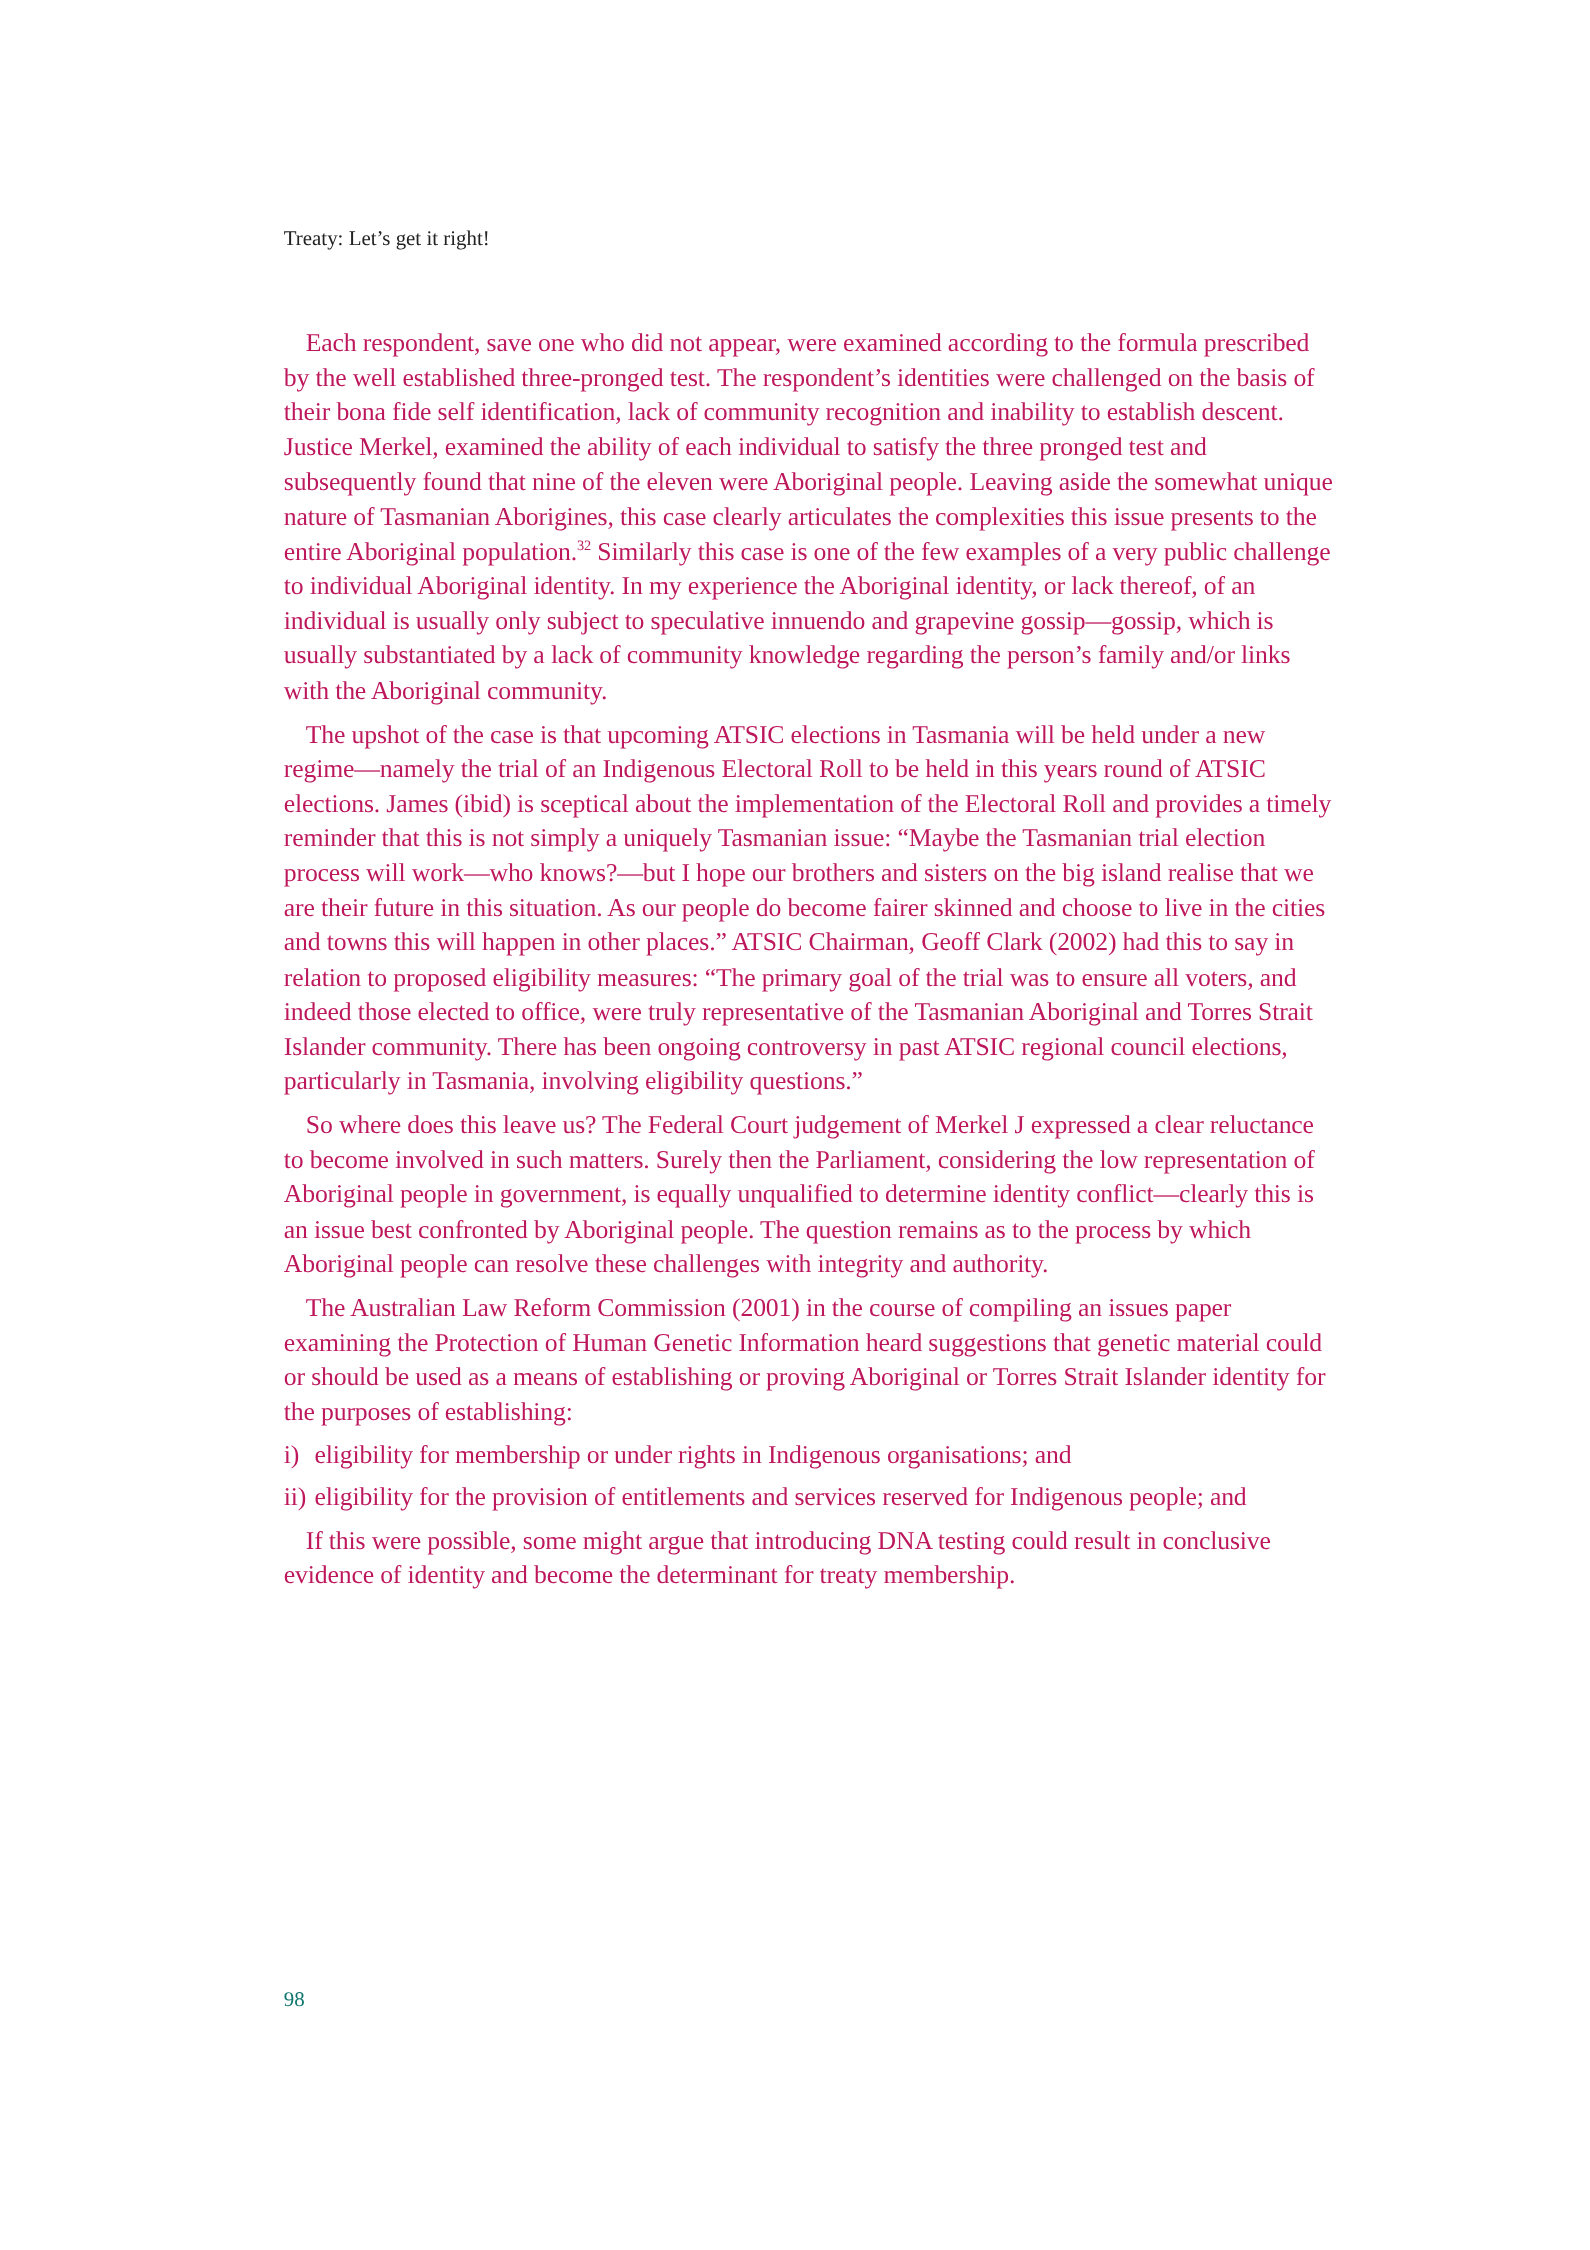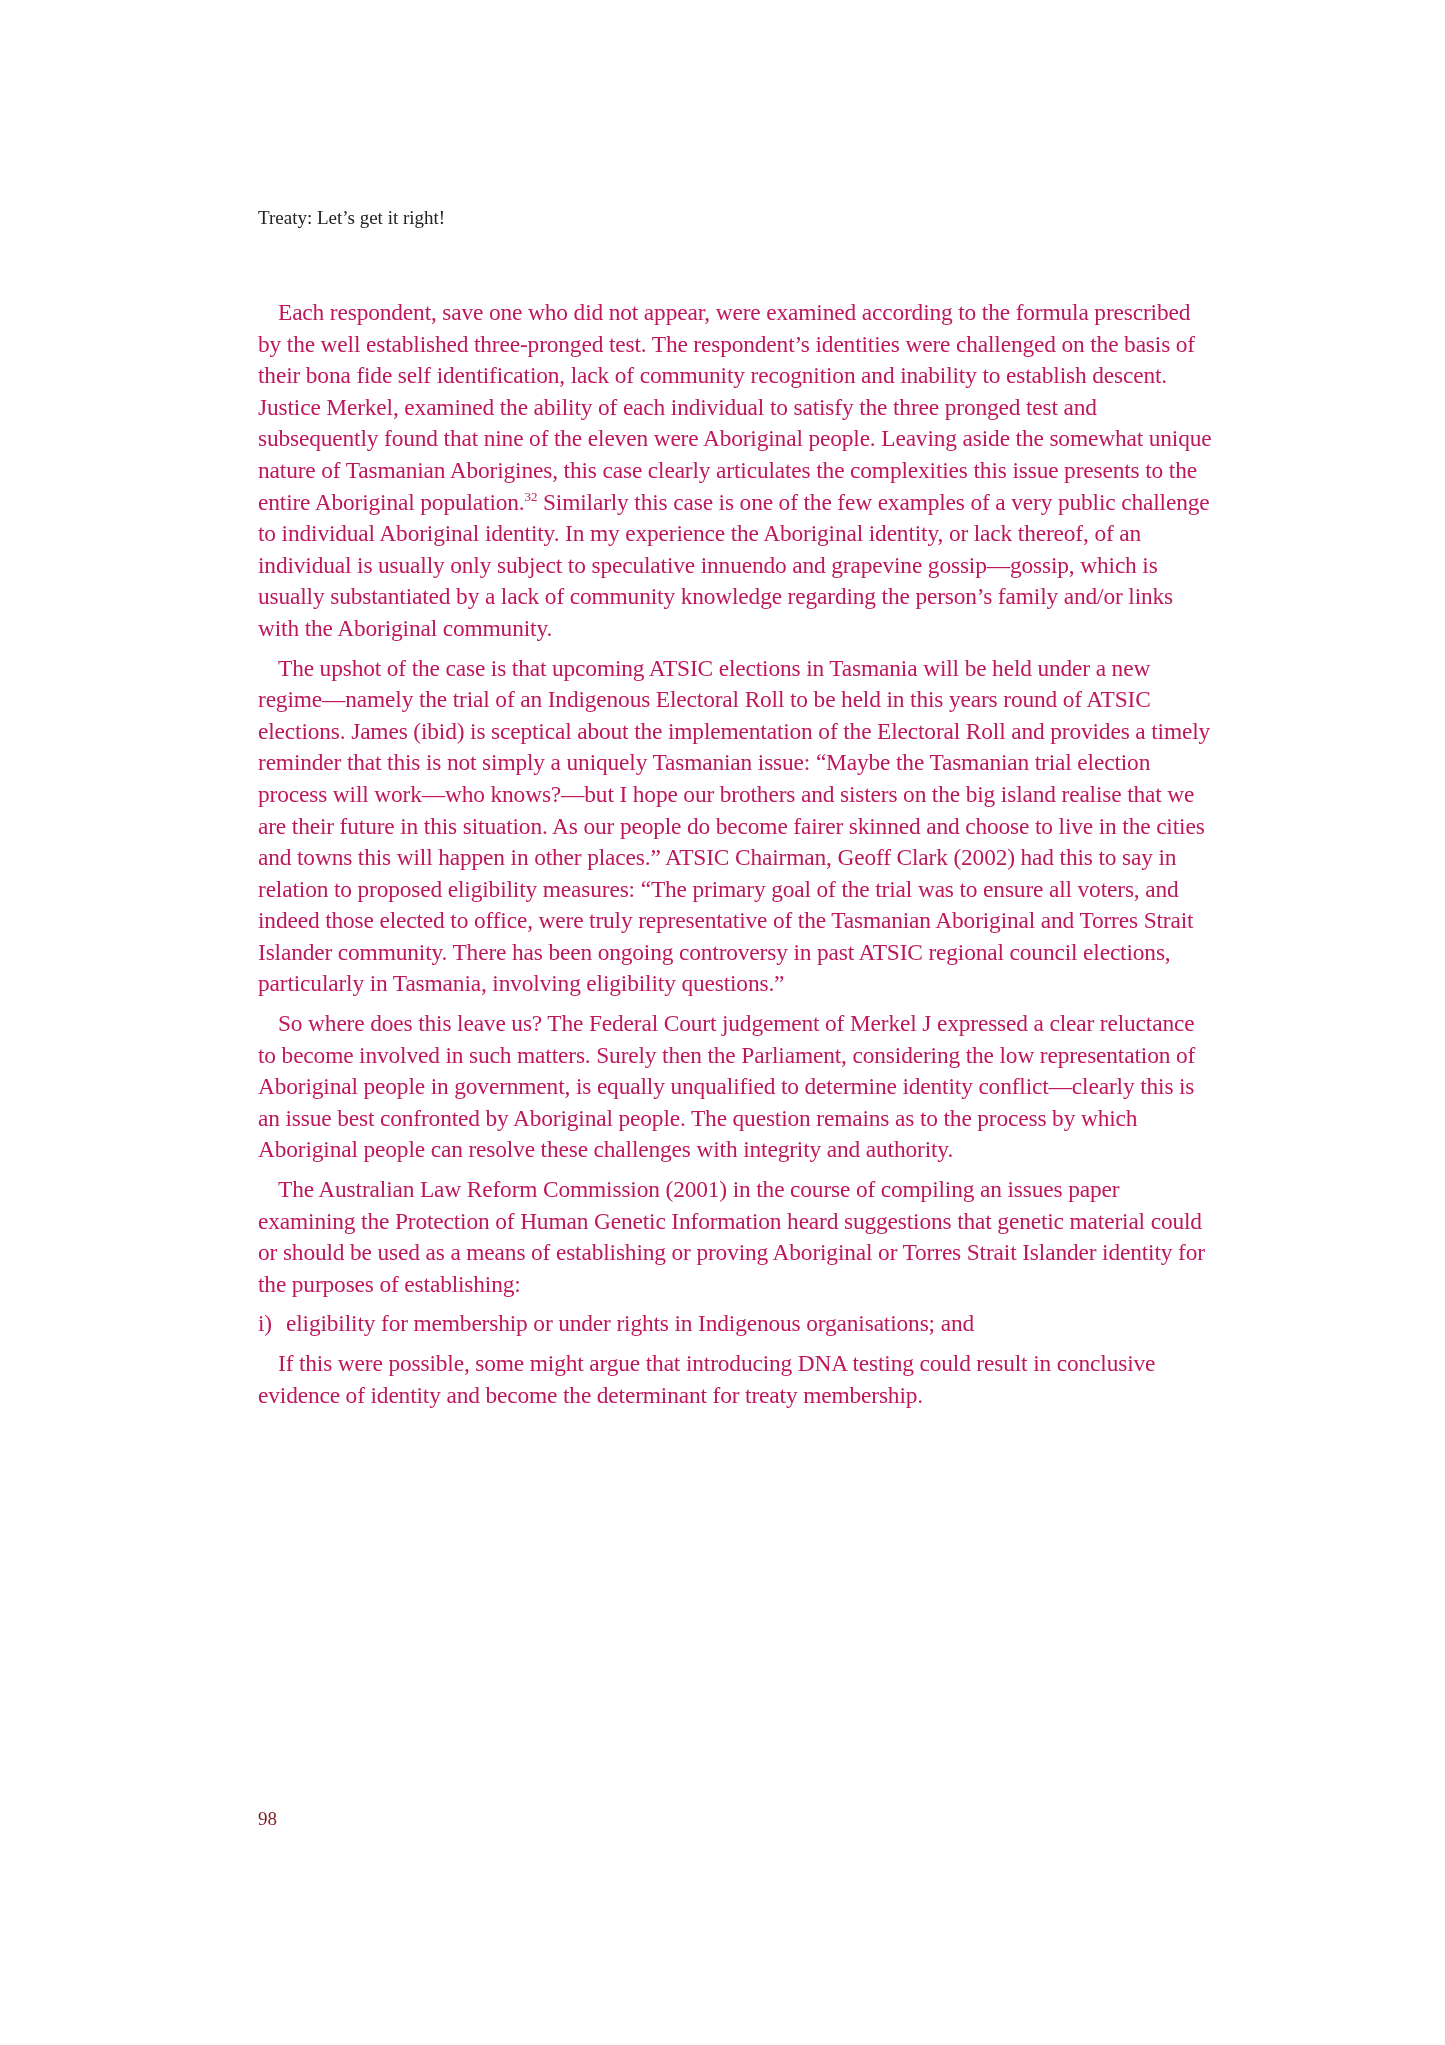--- a/index.html
+++ b/index.html
@@ -19,21 +19,21 @@
       letter-spacing: -0.15px;
     }
     .para { margin: 0 0 8px 0; text-indent: 20px; text-align: left; }
     .para sup { font-size: 13px; line-height: 0; vertical-align: 9px; }
     .list { margin: 0 0 8px 0; padding: 0; list-style: none; }
     .list li { display: flex; margin-bottom: 6px; }
     .list .num { width: 28px; flex: 0 0 28px; }
     .list .txt { flex: 1; }
     .folio {
       position: absolute; left: 258px; top: 1808px;
-      font-size: 19px; color: #7f1d1d;
+      font-size: 19px; color: #0f766e;
     }
   </style>
 </head>
 <body>
 
 <div class="page">
   <div class="running-head">Treaty: Let’s get it right!</div>
 
   <div class="body-text">
     <p class="para"><span>Each respondent, save one who did not appear, were examined according to the formula prescribed by the well established three-pronged test. The respondent’s identities were challenged on the basis of their bona fide self identification, lack of community recognition and inability to establish descent. Justice Merkel, examined the ability of each individual to satisfy the three pronged test and subsequently found that nine of the eleven were Aboriginal people. Leaving aside the somewhat unique nature of Tasmanian Aborigines, this case clearly articulates the complexities this issue presents to the entire Aboriginal population.</span><sup>32</sup><span> Similarly this case is one of the few examples of a very public challenge to individual Aboriginal identity. In my experience the Aboriginal identity, or lack thereof, of an individual is usually only subject to speculative innuendo and grapevine gossip—gossip, which is usually substantiated by a lack of community knowledge regarding the person’s family and/or links with the Aboriginal community.</span></p>
@@ -42,19 +42,23 @@
 
     <p class="para">So where does this leave us? The Federal Court judgement of Merkel J expressed a clear reluctance to become involved in such matters. Surely then the Parliament, considering the low representation of Aboriginal people in government, is equally unqualified to determine identity conflict—clearly this is an issue best confronted by Aboriginal people. The question remains as to the process by which Aboriginal people can resolve these challenges with integrity and authority.</p>
 
     <p class="para">The Australian Law Reform Commission (2001) in the course of compiling an issues paper examining the Protection of Human Genetic Information heard suggestions that genetic material could or should be used as a means of establishing or proving Aboriginal or Torres Strait Islander identity for the purposes of establishing:</p>
 
     <ul class="list">
       <li>
         <span class="num">i)</span>
         <span class="txt">eligibility for membership or under rights in Indigenous organisations; and</span>
       </li>
+      <li>
+        <span class="num">ii)</span>
+        <span class="txt">eligibility for the provision of entitlements and services reserved for Indigenous people; and</span>
+      </li>
     </ul>
 
     <p class="para">If this were possible, some might argue that introducing DNA testing could result in conclusive evidence of identity and become the determinant for treaty membership.</p>
   </div>
 
   <div class="folio">98</div>
 </div>
 
 </body></html>

